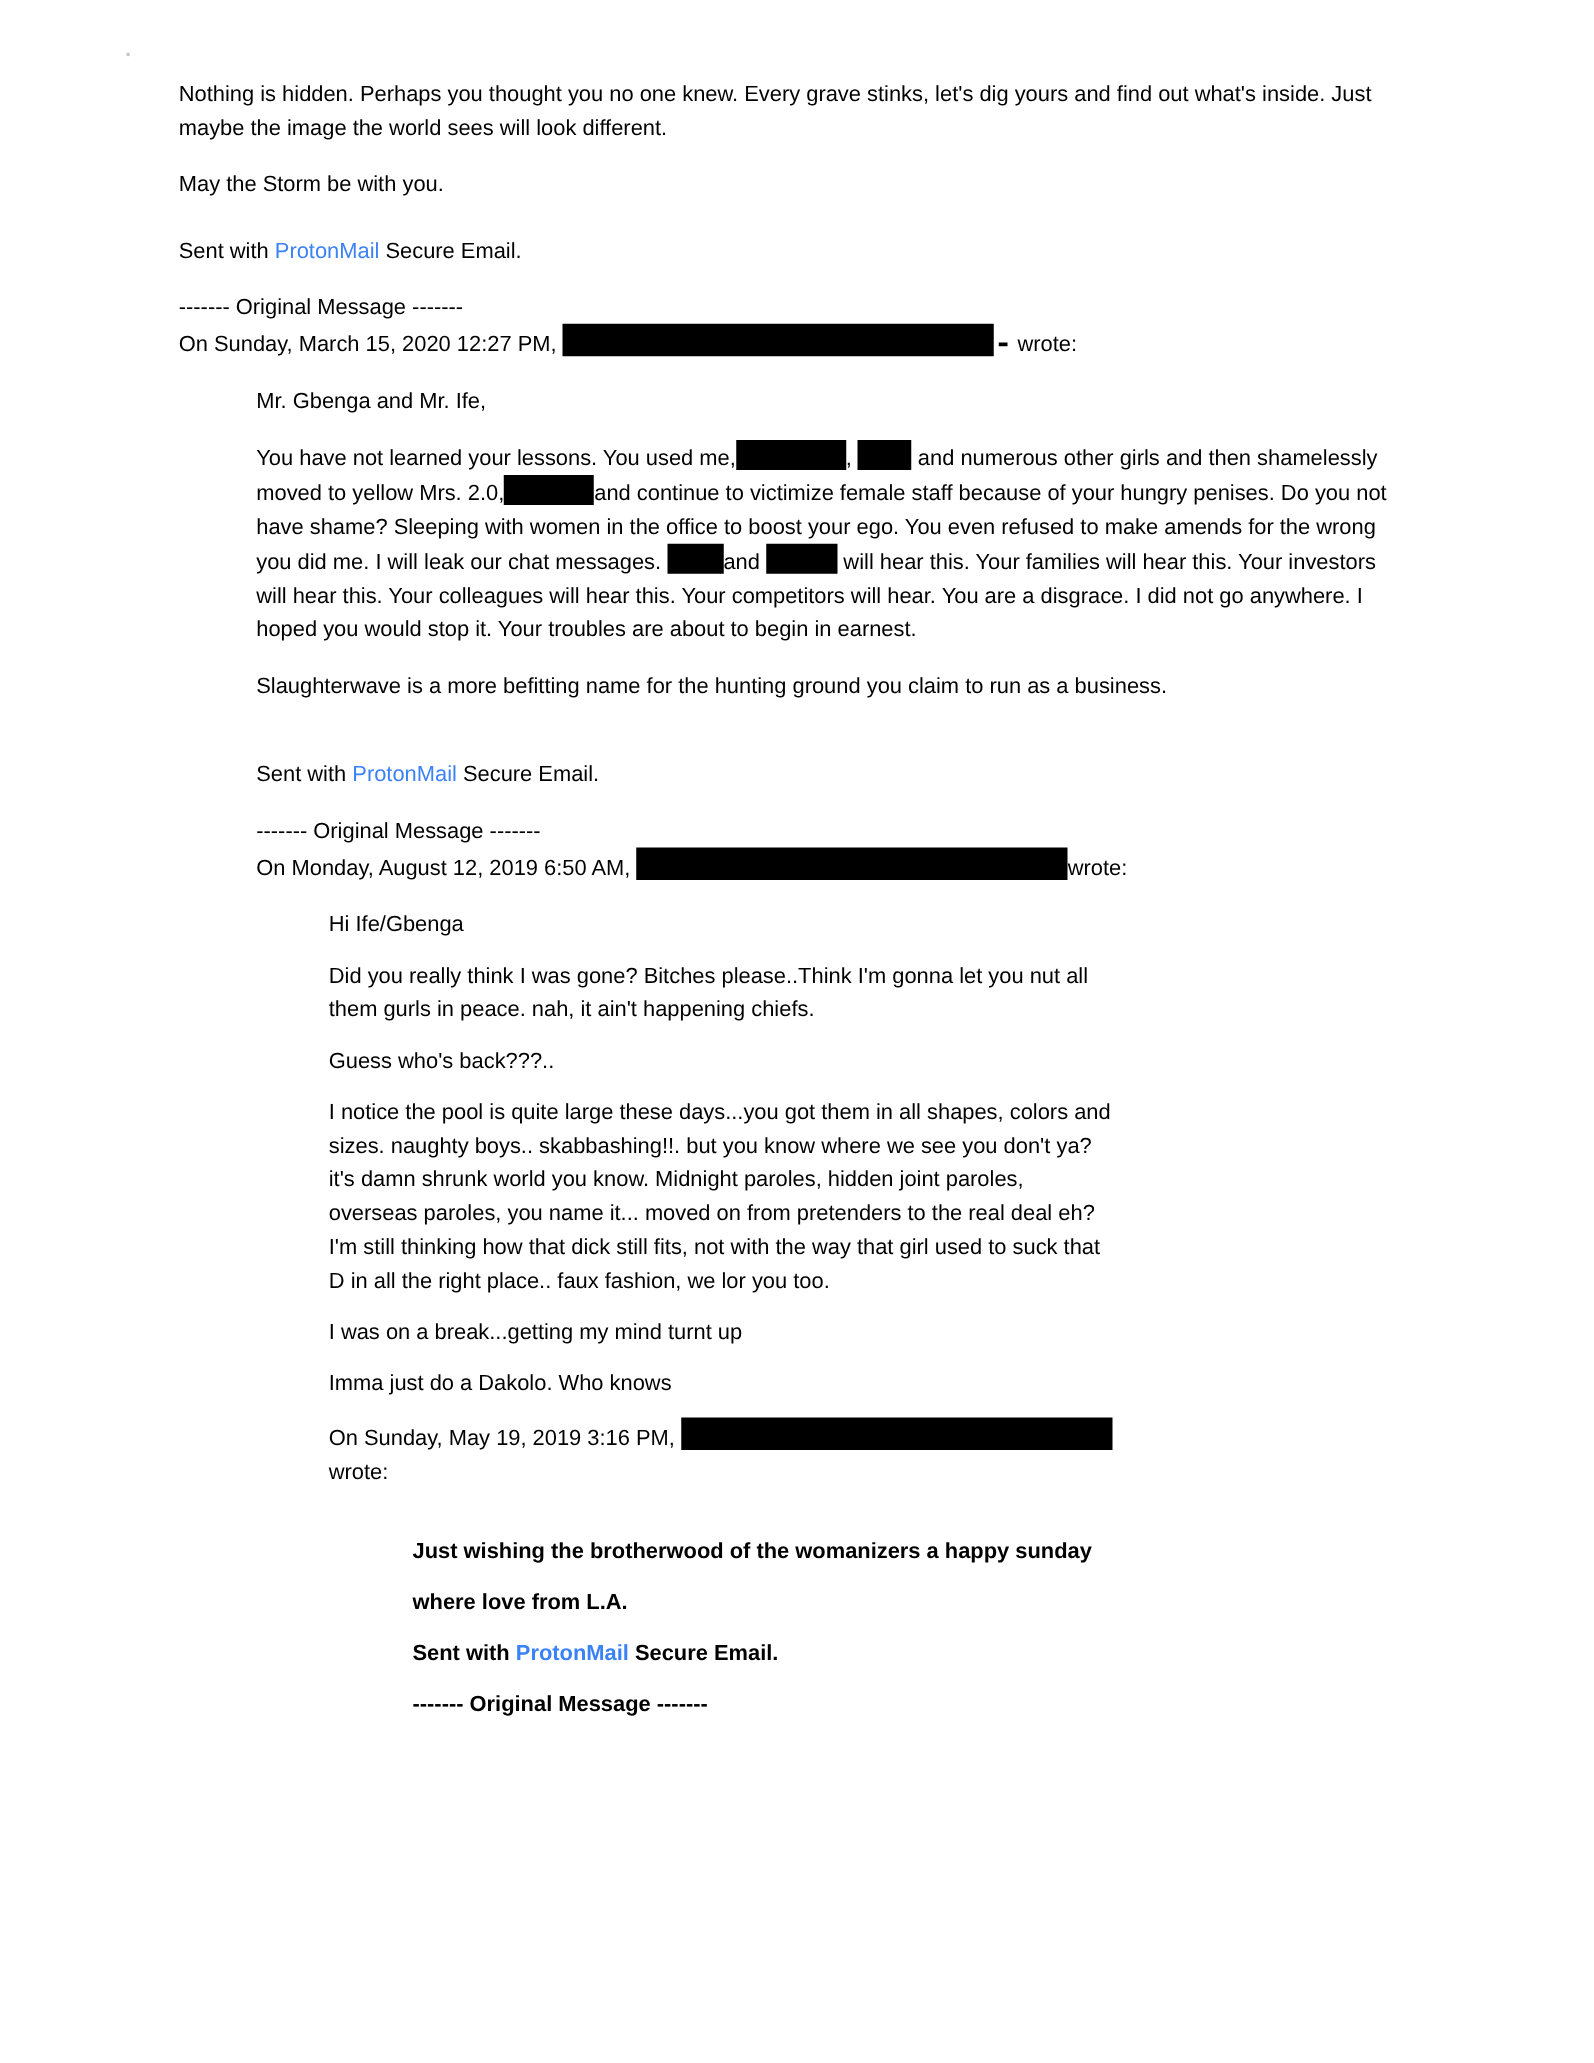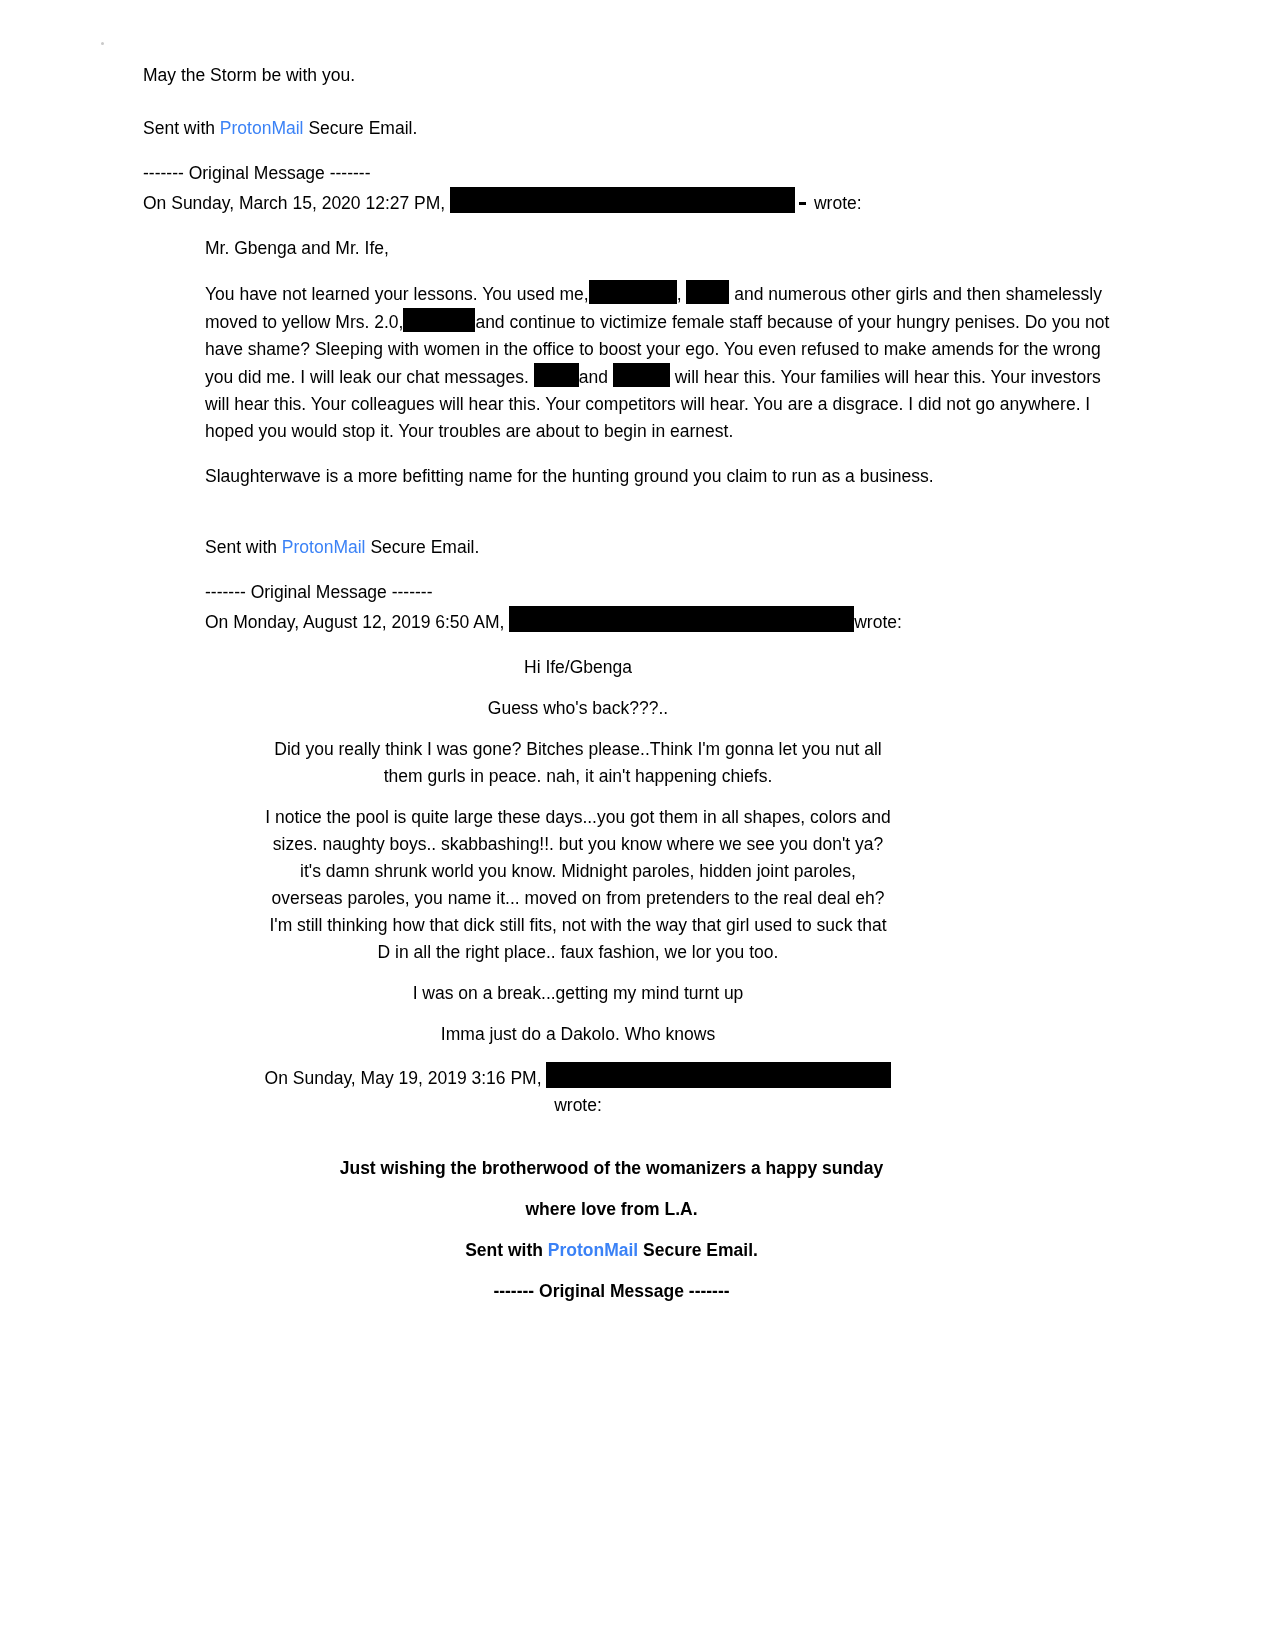--- a/index.html
+++ b/index.html
@@ -34,21 +34,21 @@
 
   
   .divider { margin: 14px 0 0 0; }
   .qheader { margin: 0; }
   .qheader3 { margin: 100px 0 0 0; }
 
   
   blockquote { margin: 18px 0 0 0; }
   .bq1 { padding: 0 10px 0 62px; }
   .bq2 { padding: 0 225px 0 58px; margin-top: 18px; }
-  .bq2 p { margin: 14px 0; text-align: center; }
+  .bq2 p { margin: 14px 0; }
   .bq3 { padding: 0 0 0 67px; margin-top: 36px; font-weight: bold; }
 
   
   .redact {
     display: inline-block;
     background: #000000;
     height: 24px;
     vertical-align: text-bottom;
   }
   .r-head { width: 345px; height: 26px; }
@@ -75,20 +75,21 @@
     border-radius: 50%;
   }
 </style>
 </head>
 <body>
 
 <div class="artifact-dot"></div>
 
 <div class="content">
 
+  <p>Nothing is hidden. Perhaps you thought you no one knew. Every grave stinks, let's dig yours and find out what's inside. Just maybe the image the world sees will look different.</p>
   <p>May the Storm be with you.</p>
 
   <p class="sig0"><span>Sent with </span><a class="link">ProtonMail</a><span> Secure Email.</span></p>
 
   <p class="divider">------- Original Message -------</p>
 
   <p class="qheader"><span>On Sunday, March 15, 2020 12:27 PM, </span><span class="redact r-head"></span><span class="remnant"></span><span> wrote:</span></p>
 
   <blockquote class="bq1">
 
@@ -100,22 +101,22 @@
 
     <p class="sig1"><span>Sent with </span><a class="link">ProtonMail</a><span> Secure Email.</span></p>
 
     <p class="divider">------- Original Message -------</p>
 
     <p class="qheader"><span>On Monday, August 12, 2019 6:50 AM, </span><span class="redact r-head"></span><span>wrote:</span></p>
 
     <blockquote class="bq2">
 
       <p>Hi Ife/Gbenga</p>
+      <p>Did you really think I was gone? Bitches please..Think I'm gonna let you nut all them gurls in peace. nah, it ain't happening chiefs.</p>
       <p>Guess who's back???..</p>
-      <p>Did you really think I was gone? Bitches please..Think I'm gonna let you nut all them gurls in peace. nah, it ain't happening chiefs.</p>
       <p>I notice the pool is quite large these days...you got them in all shapes, colors and sizes. naughty boys.. skabbashing!!. but you know where we see you don't ya? it's damn shrunk world you know. Midnight paroles, hidden joint paroles, overseas paroles, you name it... moved on from pretenders to the real deal eh? I'm still thinking how that dick still fits, not with the way that girl used to suck that D in all the right place.. faux fashion, we lor you too.</p>
       <p>I was on a break...getting my mind turnt up</p>
       <p>Imma just do a Dakolo. Who knows</p>
 
       <p class="qheader qheader3"><span>On Sunday, May 19, 2019 3:16 PM, </span><span class="redact r-head"></span><span>wrote:</span></p>
 
       <blockquote class="bq3">
 
         <p>Just wishing the brotherwood of the womanizers a happy sunday</p>
         <p>where love from L.A.</p>

